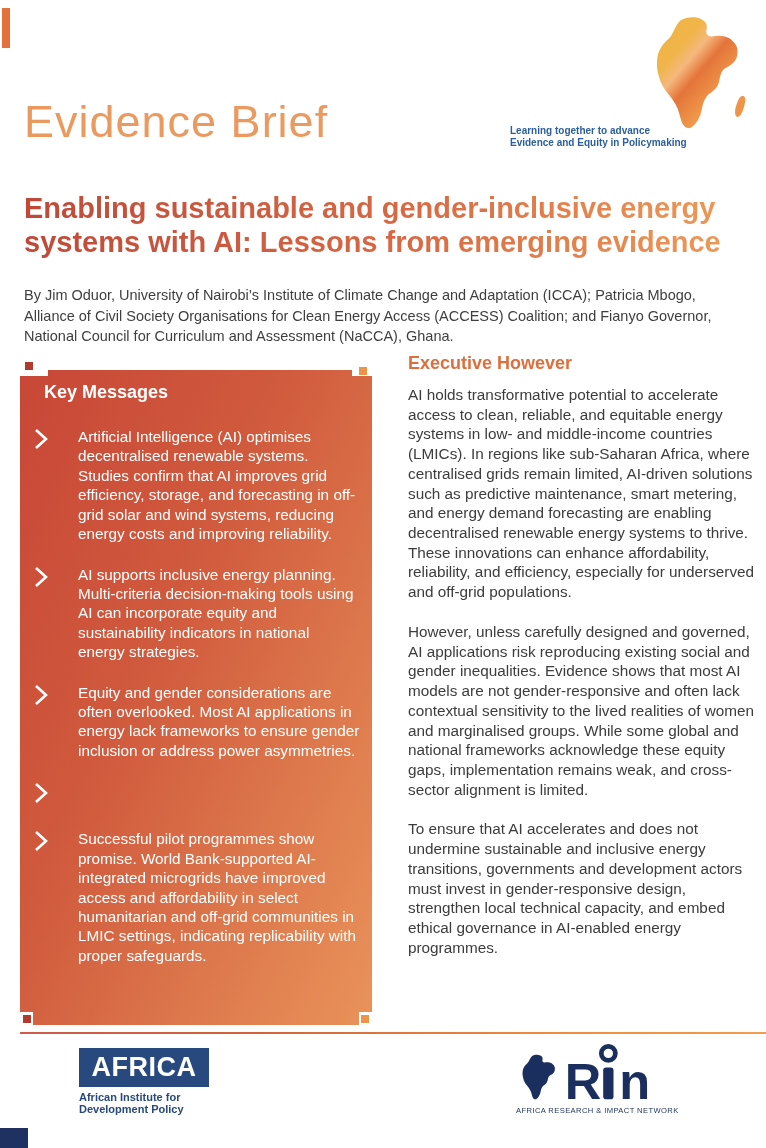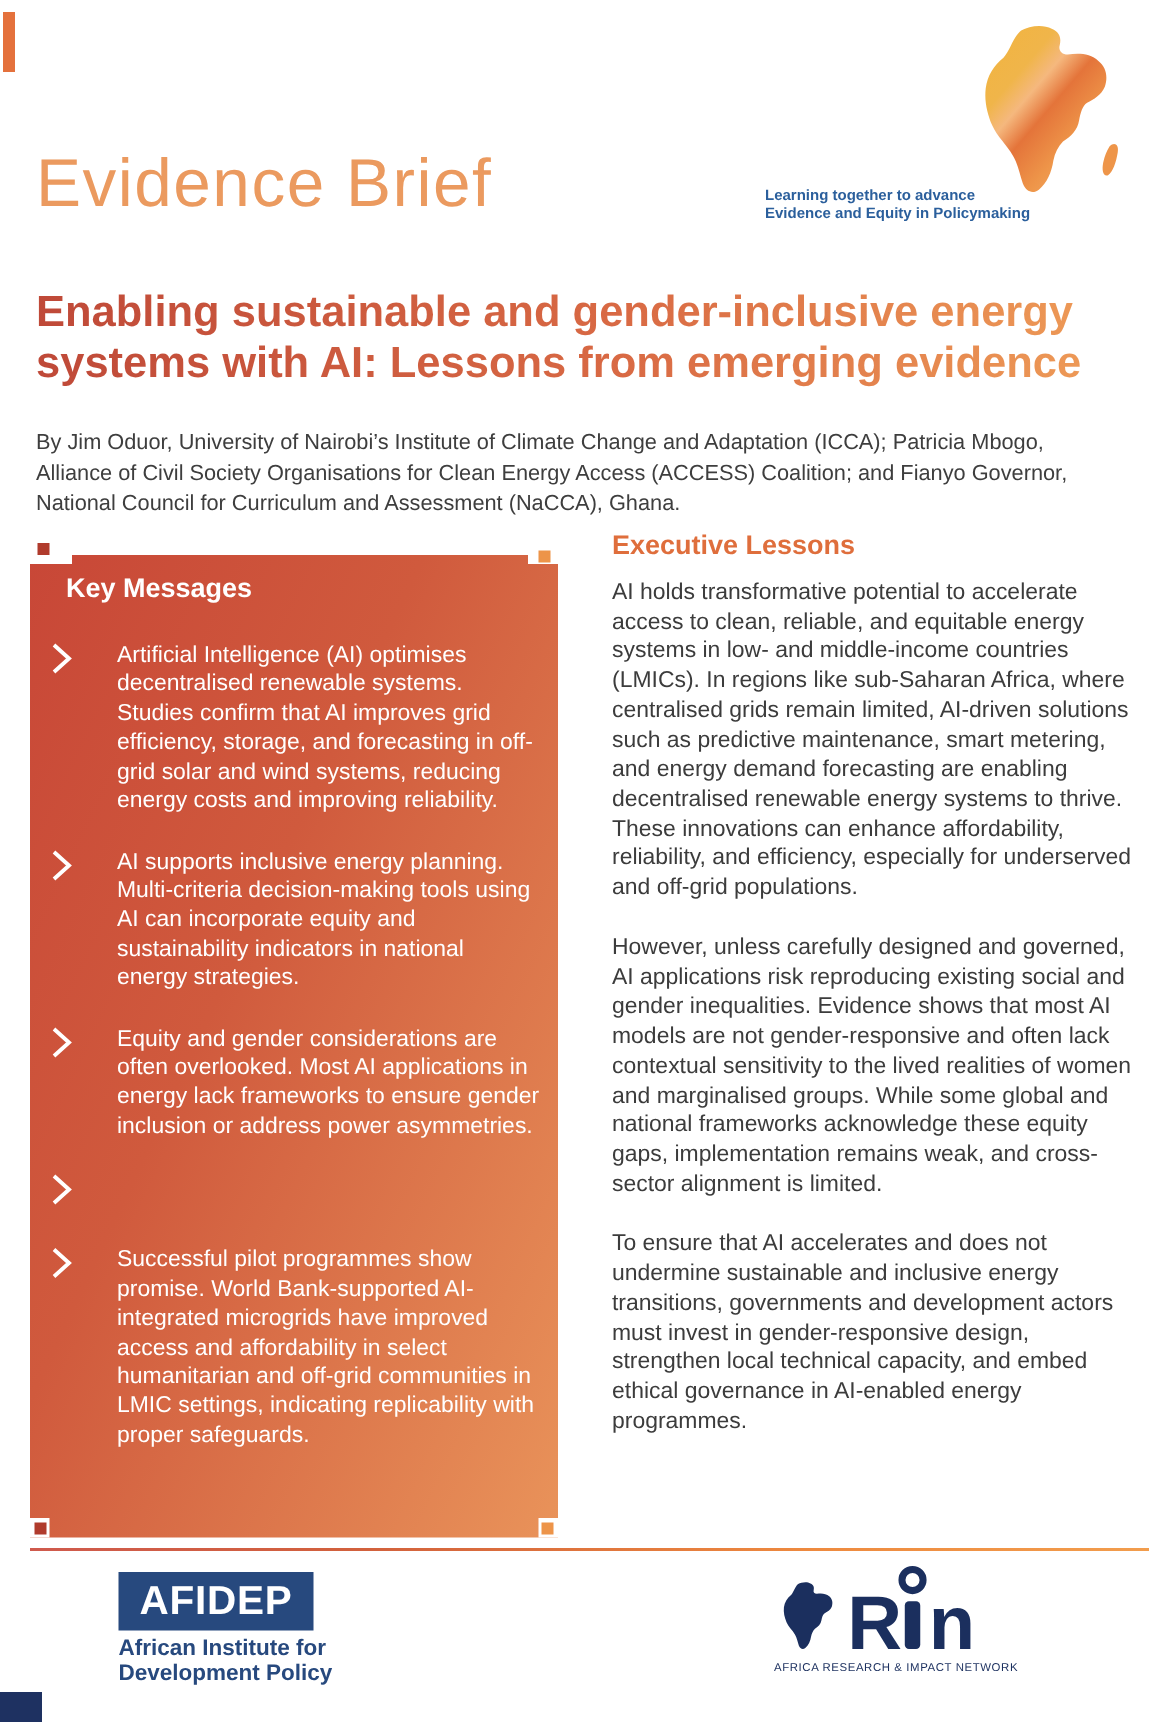--- a/index.html
+++ b/index.html
@@ -55,21 +55,21 @@
   .exec p { font-size:15.3px; line-height:1.29; color:#3C3C3C; margin-bottom:20px; }
 
   
   .divider { position:absolute; left:20px; top:1032px; width:746px; height:2px;
              background:linear-gradient(90deg,#CF5A4D 0%, #D2613C 30%, #EE8A3F 70%, #F29D4D 100%); }
 
   .afidep { position:absolute; left:79px; top:1048px; width:180px; }
   .afidep-box { width:130px; height:39px; background:#27497E; display:flex; align-items:center;
                 justify-content:center; }
   .afidep-acronym { color:#fff; font-size:27px; font-weight:700; letter-spacing:0.5px; }
-  .afidep-name { margin-top:4px; font-size:15px; font-weight:600; color:#27497E; line-height:1.1; }
+  .afidep-name { margin-top:4px; font-size:11px; font-weight:600; color:#27497E; line-height:1.1; }
 
   .arin { position:absolute; left:516px; top:1043px; width:150px; text-align:center; }
   .arin-caption { margin-top:-3px; font-size:7.6px; font-weight:400; color:#1B2F5E;
                   letter-spacing:0.4px; white-space:nowrap; }
 </style>
 </head>
 <body>
 
 <div class="page">
 
@@ -149,31 +149,31 @@
           <svg width="14" height="22" viewBox="0 0 14 22">
               <polyline points="2,2 12,11 2,20" fill="none" stroke="#ffffff" stroke-width="2.6"></polyline>
             </svg>
         </span>
         <span class="km-text">Successful pilot programmes show promise. World Bank-supported AI-integrated microgrids have improved access and affordability in select humanitarian and off-grid communities in LMIC settings, indicating replicability with proper safeguards.</span>
       </li>
     </ul>
   </div>
 
   <div class="exec">
-    <h2 class="exec-heading">Executive Lessons</h2>
+    <h2 class="exec-heading">Executive However</h2>
     <p>AI holds transformative potential to accelerate access to clean, reliable, and equitable energy systems in low- and middle-income countries (LMICs). In regions like sub-Saharan Africa, where centralised grids remain limited, AI-driven solutions such as predictive maintenance, smart metering, and energy demand forecasting are enabling decentralised renewable energy systems to thrive. These innovations can enhance affordability, reliability, and efficiency, especially for underserved and off-grid populations.</p>
     <p>However, unless carefully designed and governed, AI applications risk reproducing existing social and gender inequalities. Evidence shows that most AI models are not gender-responsive and often lack contextual sensitivity to the lived realities of women and marginalised groups. While some global and national frameworks acknowledge these equity gaps, implementation remains weak, and cross-sector alignment is limited.</p>
     <p>To ensure that AI accelerates and does not undermine sustainable and inclusive energy transitions, governments and development actors must invest in gender-responsive design, strengthen local technical capacity, and embed ethical governance in AI-enabled energy programmes.</p>
   </div>
 
   <div class="divider"></div>
 
   <div class="afidep">
     <div class="afidep-box">
-      <span class="afidep-acronym">AFIDEP</span>
+      <span class="afidep-acronym">AFRICA</span>
     </div>
     <div class="afidep-name">
       <div>African Institute for</div>
       <div>Development Policy</div>
     </div>
   </div>
 
   <div class="arin">
     <svg width="150" height="62" viewBox="0 0 160 66" xmlns="http://www.w3.org/2000/svg">
       <g transform="translate(2,12) scale(0.46)">

